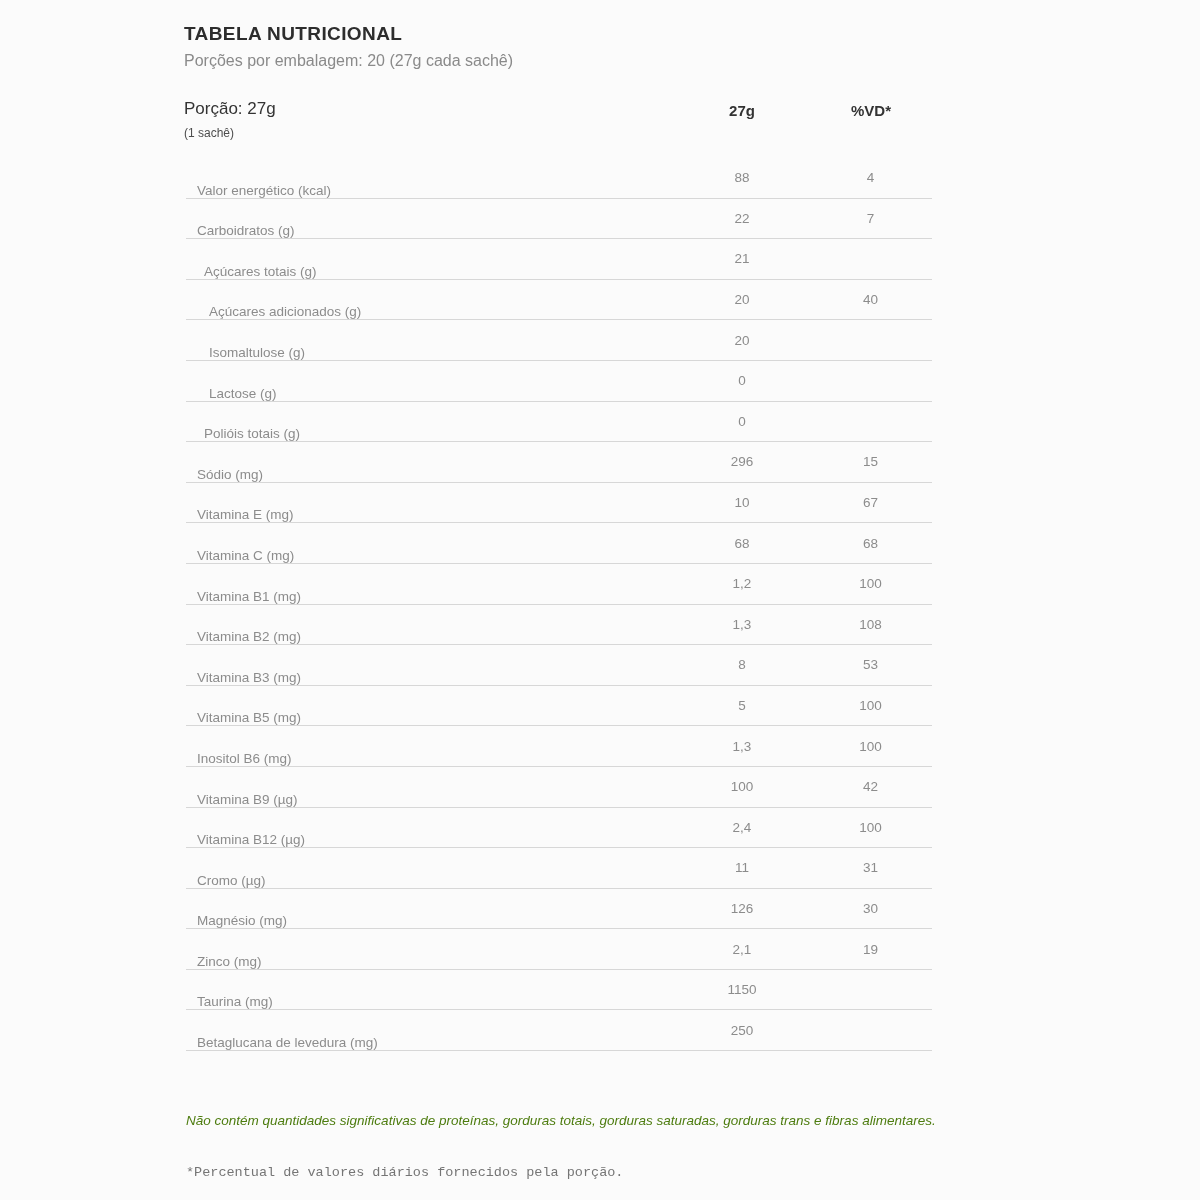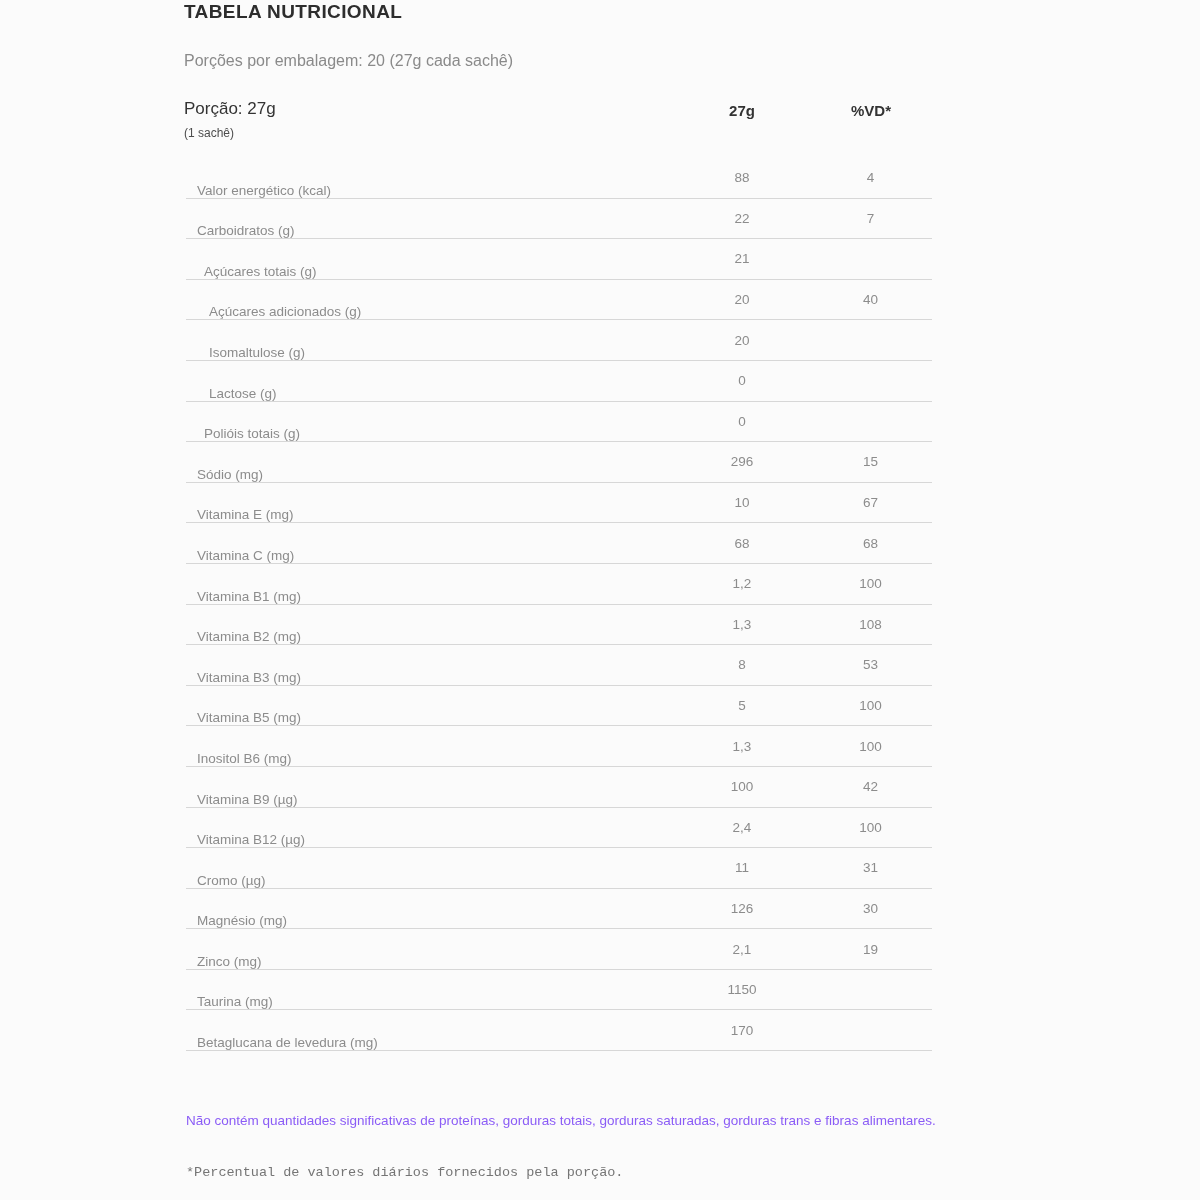--- a/index.html
+++ b/index.html
@@ -13,21 +13,21 @@
   }
   .canvas {
     position: relative;
     width: 1200px;
     height: 1200px;
     background: #fbfbfb;
   }
   .page-title {
     position: absolute;
     left: 184px;
-    top: 1px;
+    top: 23px;
     font-size: 19px;
     font-weight: bold;
     color: #2d2d2d;
     letter-spacing: 0.4px;
   }
   .servings-line {
     position: absolute;
     left: 184px;
     top: 52px;
     font-size: 16px;
@@ -94,21 +94,22 @@
   .nutri-row .amt { left: 500px; width: 112px; }
   .nutri-row .vdv { left: 631px; width: 107px; }
 
   .footnote-1 {
     position: absolute;
     left: 186px;
     top: 1110px;
     width: 757px;
     font-size: 13.5px;
     line-height: 21.5px;
-    color: #8b5cf6;
+    color: #4d7c0f;
+    font-style: italic;
   }
   .footnote-2 {
     position: absolute;
     left: 186px;
     top: 1165px;
     font-size: 13.5px;
     color: #757575;
     font-family: Liberation Mono, monospace;
   }
 </style>
@@ -230,21 +231,21 @@
         <span class="amt">2,1</span>
         <span class="vdv">19</span>
       </div>
       <div class="nutri-row">
         <span class="lbl indent-0">Taurina (mg)</span>
         <span class="amt">1150</span>
         <span class="vdv"></span>
       </div>
       <div class="nutri-row">
         <span class="lbl indent-0">Betaglucana de levedura (mg)</span>
-        <span class="amt">170</span>
+        <span class="amt">250</span>
         <span class="vdv"></span>
       </div>
     </div>
 
   <div class="footnote-1">Não contém quantidades significativas de proteínas, gorduras totais, gorduras saturadas, gorduras trans e fibras alimentares.</div>
 
   <div class="footnote-2">*Percentual de valores diários fornecidos pela porção.</div>
 
 </div>
 

